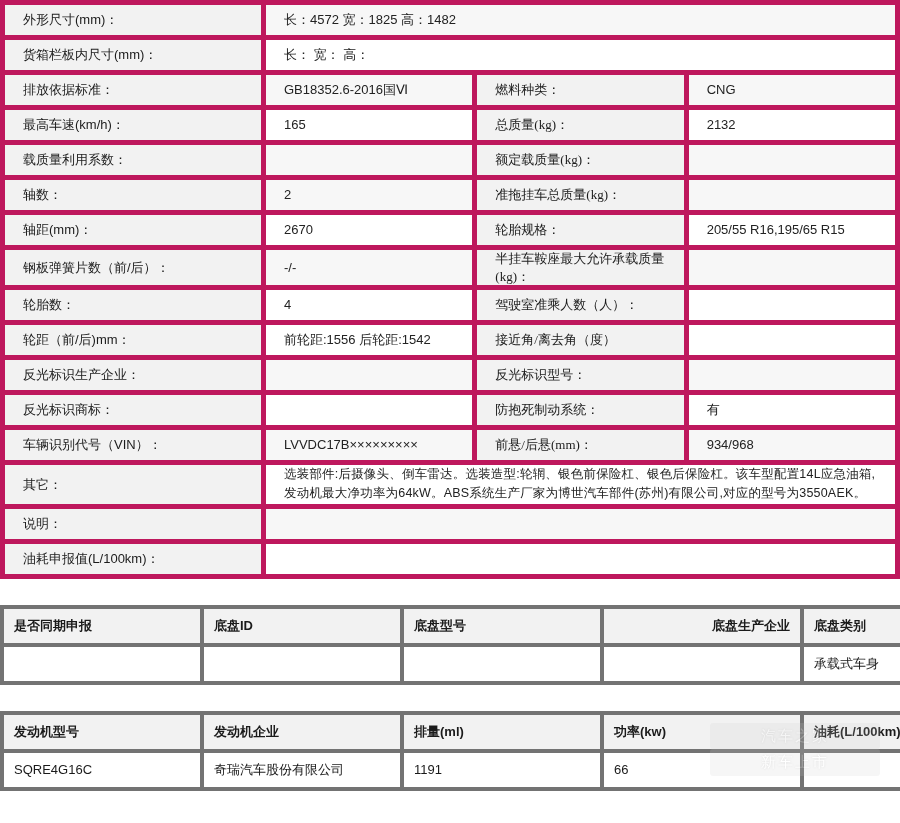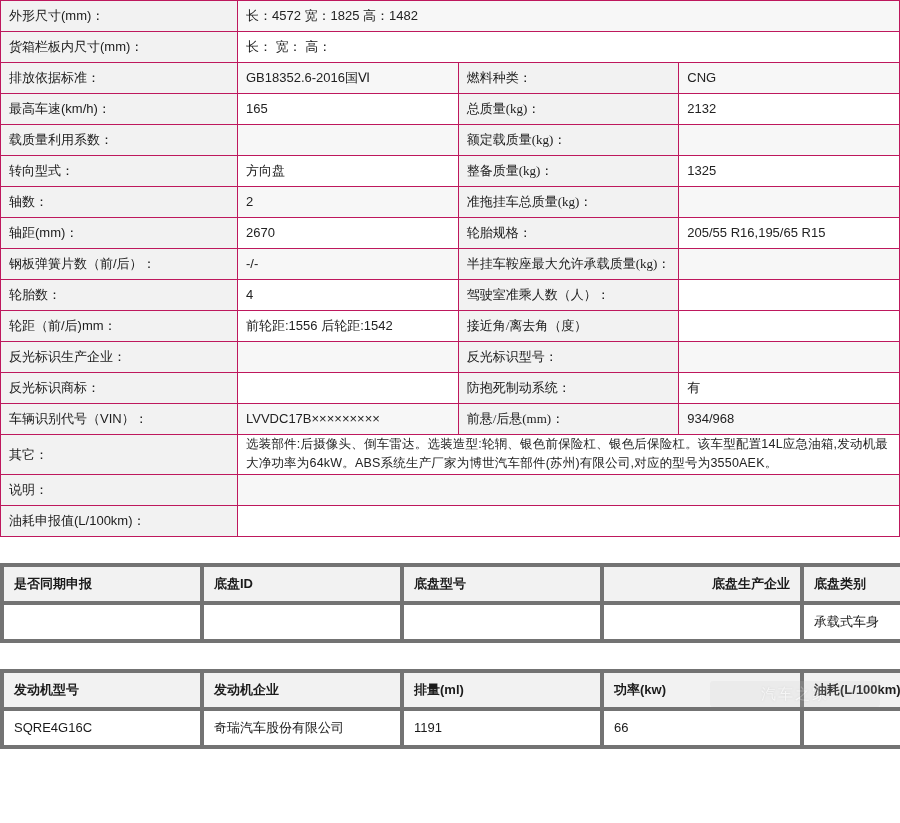--- a/index.html
+++ b/index.html
@@ -19,23 +19,23 @@
   .page {
     width: 900px;
     position: relative;
   }
   table.spec {
     width: 900px;
     border-collapse: collapse;
     table-layout: fixed;
   }
   table.spec td {
-    border: 1px solid #be185d;
+    border: 5px solid #be185d;
     height: 30px;
-    padding: 0 8px;
+    padding: 0 18px;
     vertical-align: middle;
     font-size: 13px;
     line-height: 1.35;
     word-break: break-all;
   }
   td.lbl {
     background: #f2f2f2;
     color: #1b1b1b;
   }
   td.val {
@@ -151,26 +151,20 @@
         <td class="val c-val2">2132</td>
       </tr>
 
       <tr class="shaded">
         <td class="lbl c-lbl1">载质量利用系数：</td>
         <td class="val c-val1"></td>
         <td class="lbl c-lbl2">额定载质量(kg)：</td>
         <td class="val c-val2"></td>
       </tr>
 
-      <tr>
-        <td class="lbl c-lbl1">转向型式：</td>
-        <td class="val c-val1">方向盘</td>
-        <td class="lbl c-lbl2">整备质量(kg)：</td>
-        <td class="val c-val2">1325</td>
-      </tr>
 
       <tr class="shaded">
         <td class="lbl c-lbl1">轴数：</td>
         <td class="val c-val1">2</td>
         <td class="lbl c-lbl2">准拖挂车总质量(kg)：</td>
         <td class="val c-val2"></td>
       </tr>
 
       <tr>
         <td class="lbl c-lbl1">轴距(mm)：</td>
@@ -279,15 +273,16 @@
         <td class="cell b3c2">奇瑞汽车股份有限公司</td>
         <td class="cell b3c3">1191</td>
         <td class="cell b3c4">66</td>
         <td class="cell b3c5"></td>
       </tr>
     </tbody>
   </table>
 
   <div class="watermark">
     <div class="wm-bar">汽车之家</div>
+    <div class="wm-bar">新车上市</div>
   </div>
 
 </div>
 
 </body></html>

